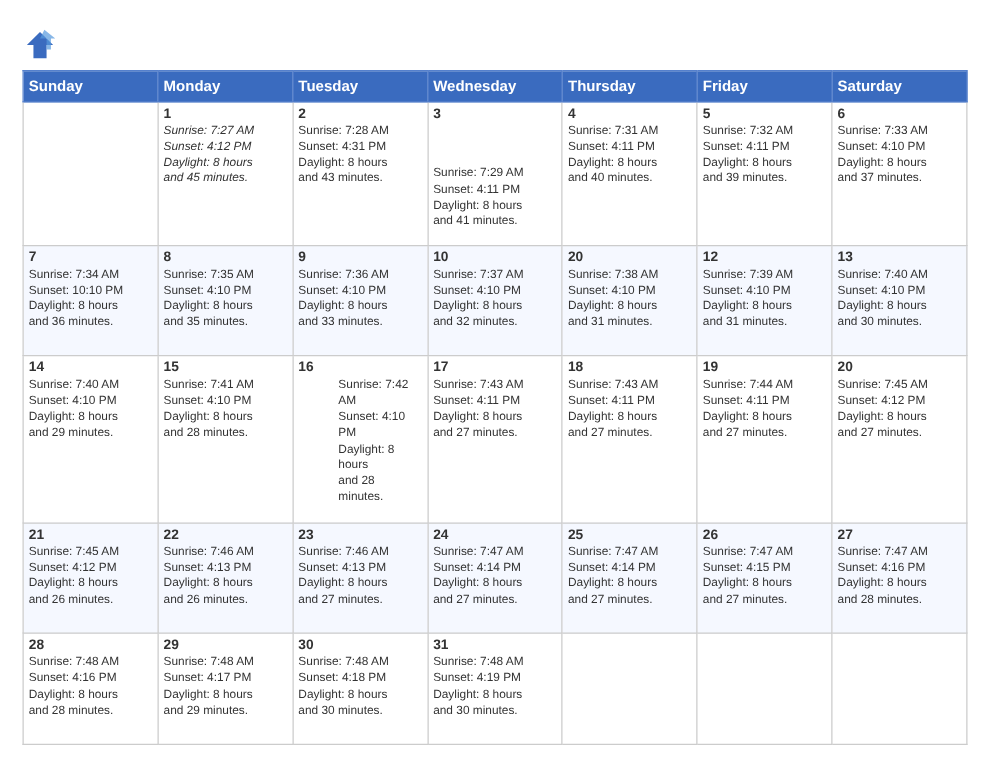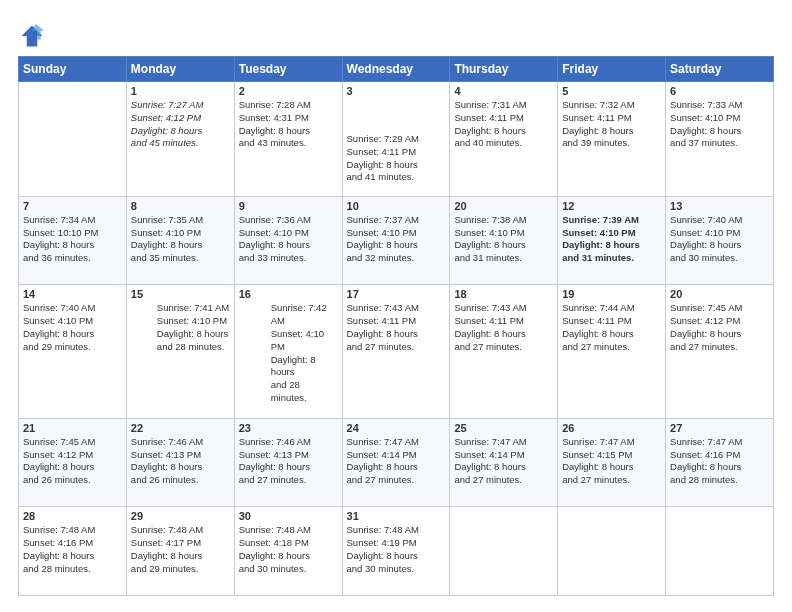--- a/index.html
+++ b/index.html
@@ -207,21 +207,21 @@
           </td>
           <td>
             <span class="day-num">20</span>
             <div class="cell-info" style="white-space: pre-line;">Sunrise: 7:38 AM
 Sunset: 4:10 PM
 Daylight: 8 hours
 and 31 minutes.</div>
           </td>
           <td>
             <span class="day-num">12</span>
-            <div class="cell-info" style="white-space: pre-line; font-weight: bold;">Sunrise: 7:39 AM
+            <div class="cell-info" style="white-space: pre-line;">Sunrise: 7:39 AM
 Sunset: 4:10 PM
 Daylight: 8 hours
 and 31 minutes.</div>
           </td>
           <td>
             <span class="day-num">13</span>
             <div class="cell-info" style="white-space: pre-line;">Sunrise: 7:40 AM
 Sunset: 4:10 PM
 Daylight: 8 hours
 and 30 minutes.</div>
@@ -230,21 +230,21 @@
         <tr>
           <td>
             <span class="day-num">14</span>
             <div class="cell-info" style="white-space: pre-line;">Sunrise: 7:40 AM
 Sunset: 4:10 PM
 Daylight: 8 hours
 and 29 minutes.</div>
           </td>
           <td>
             <span class="day-num">15</span>
-            <div class="cell-info" style="white-space: pre-line; margin-left: 26px;">Sunrise: 7:41 AM
+            <div class="cell-info" style="white-space: pre-line;">Sunrise: 7:41 AM
 Sunset: 4:10 PM
 Daylight: 8 hours
 and 28 minutes.</div>
           </td>
           <td>
             <span class="day-num">16</span>
             <div class="cell-info" style="white-space: pre-line; margin-left: 32px;">Sunrise: 7:42 AM
 Sunset: 4:10 PM
 Daylight: 8 hours
 and 28 minutes.</div>

